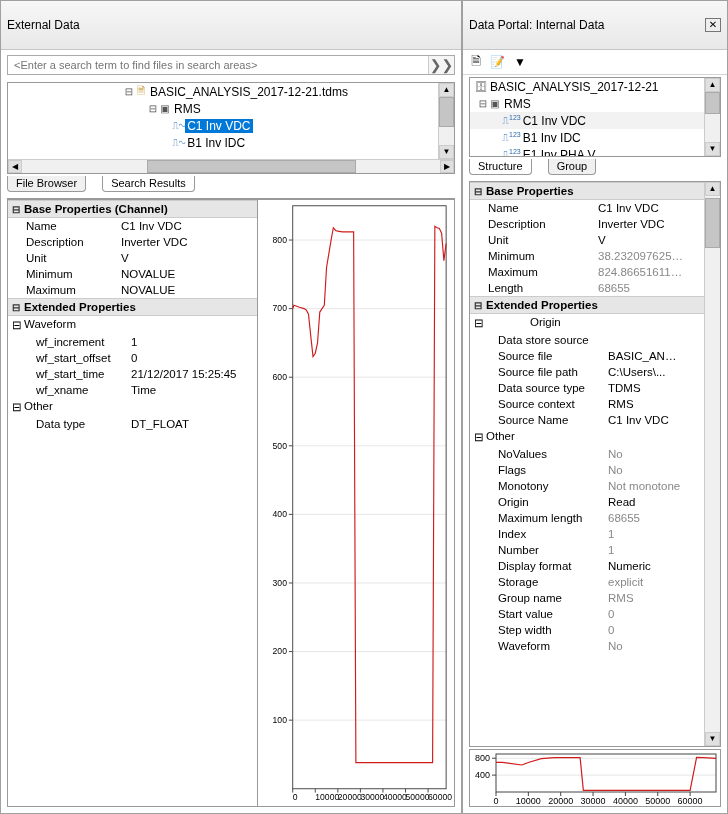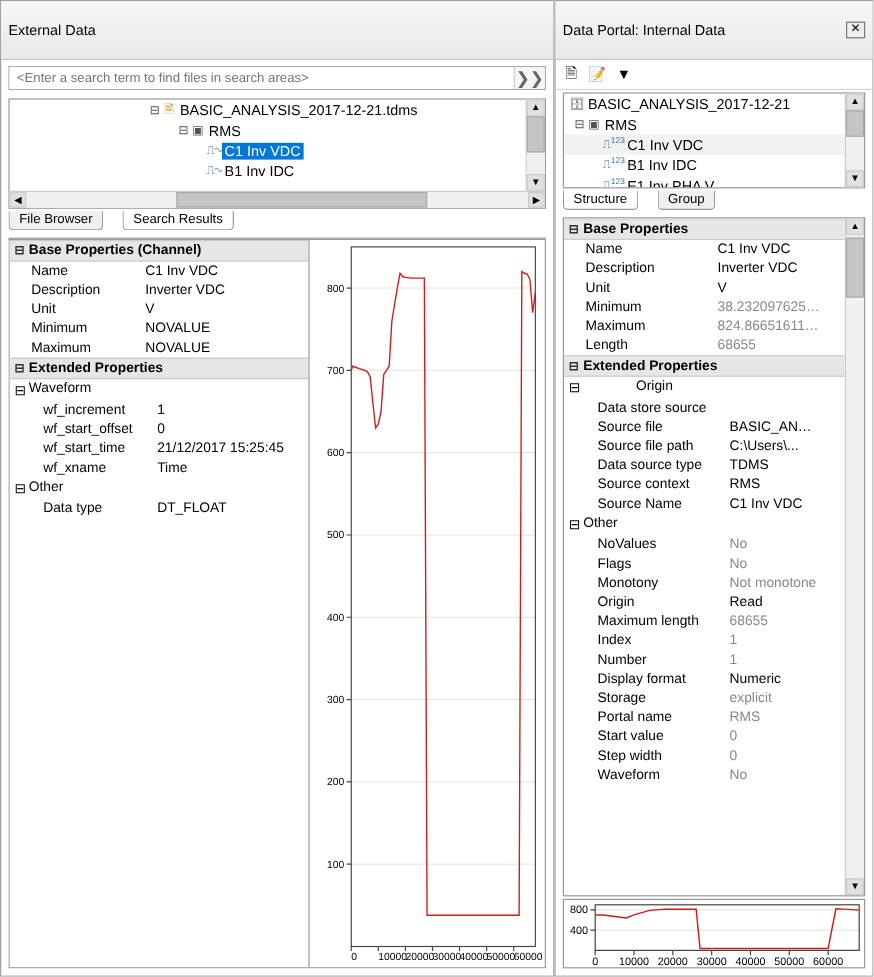--- a/index.html
+++ b/index.html
@@ -362,21 +362,21 @@
         </div>
         <div class="prop-row sub">
           <span class="prop-k-r">Display format</span>
           <span class="prop-v">Numeric</span>
         </div>
         <div class="prop-row sub dim">
           <span class="prop-k-r">Storage</span>
           <span class="prop-v">explicit</span>
         </div>
         <div class="prop-row sub dim">
-          <span class="prop-k-r">Portal name</span>
+          <span class="prop-k-r">Group name</span>
           <span class="prop-v">RMS</span>
         </div>
         <div class="prop-row sub dim">
           <span class="prop-k-r">Start value</span>
           <span class="prop-v">0</span>
         </div>
         <div class="prop-row sub dim">
           <span class="prop-k-r">Step width</span>
           <span class="prop-v">0</span>
         </div>

